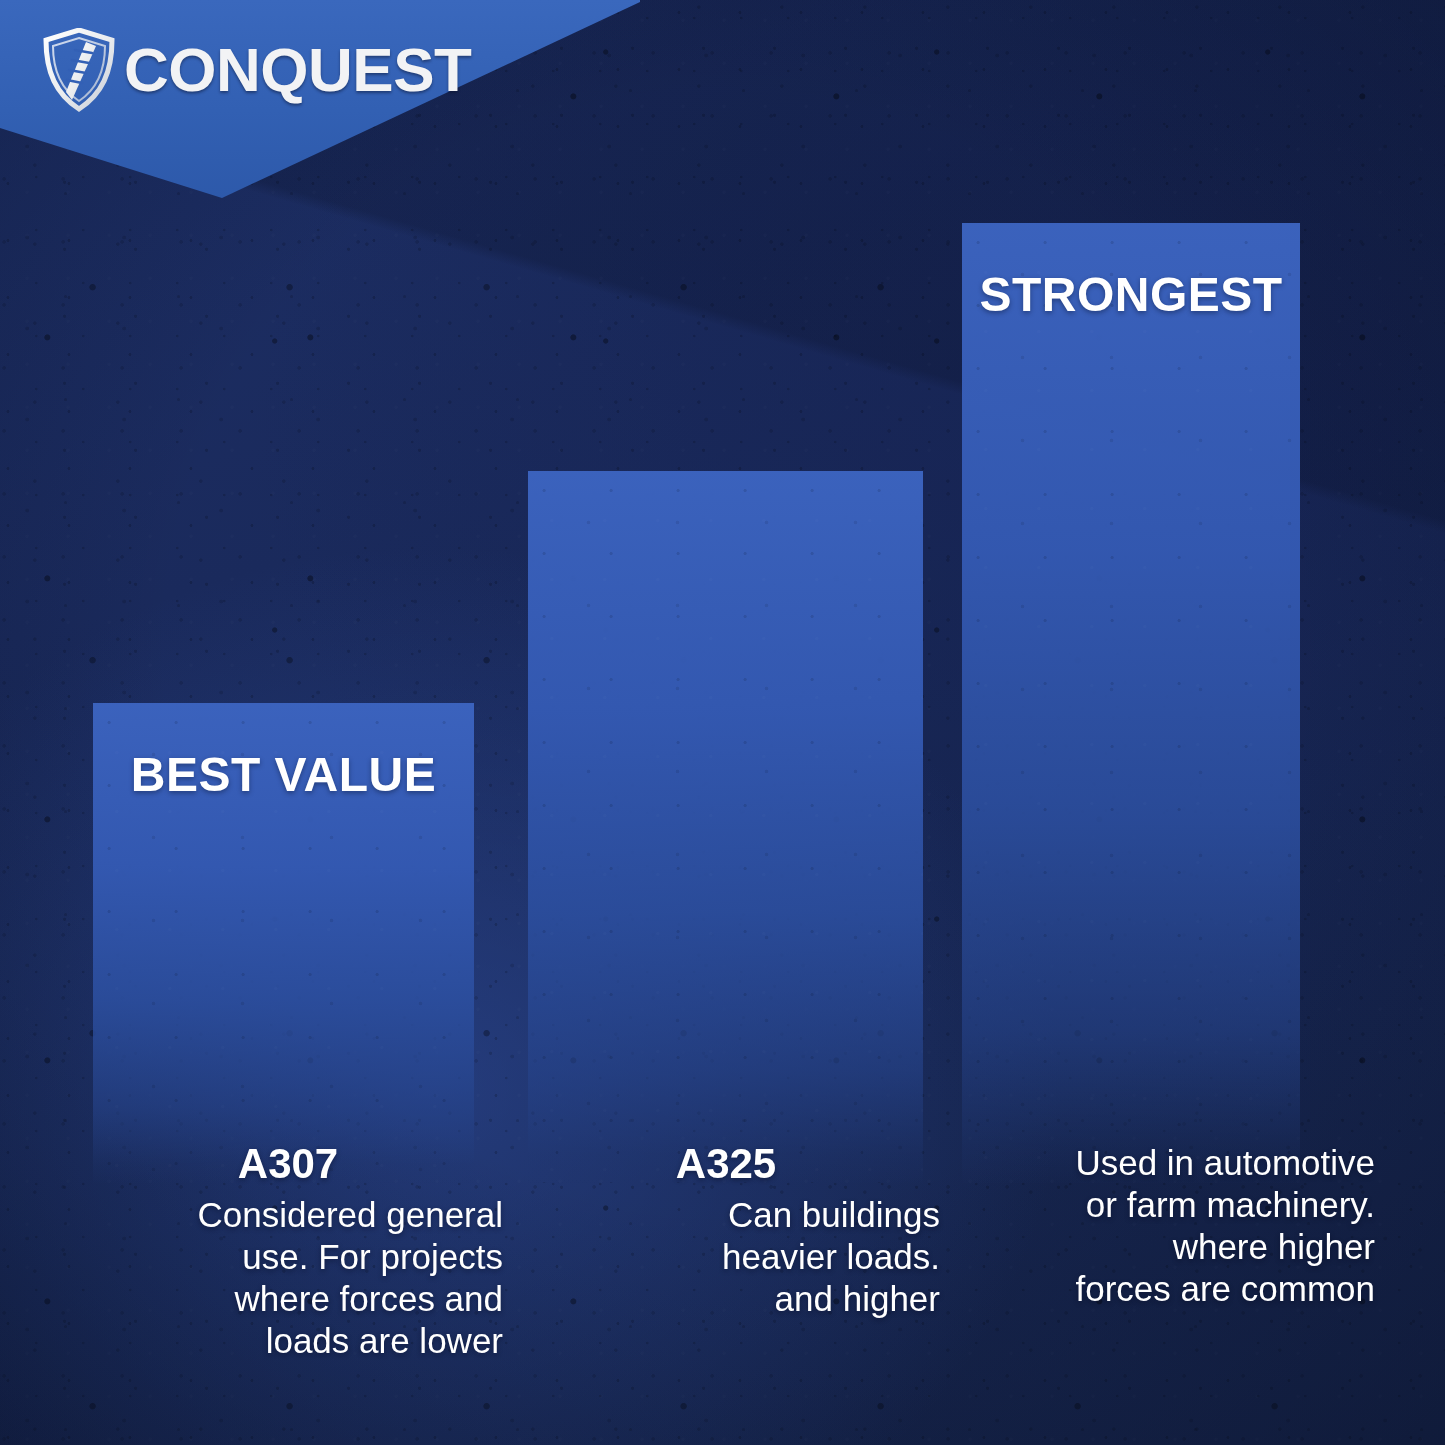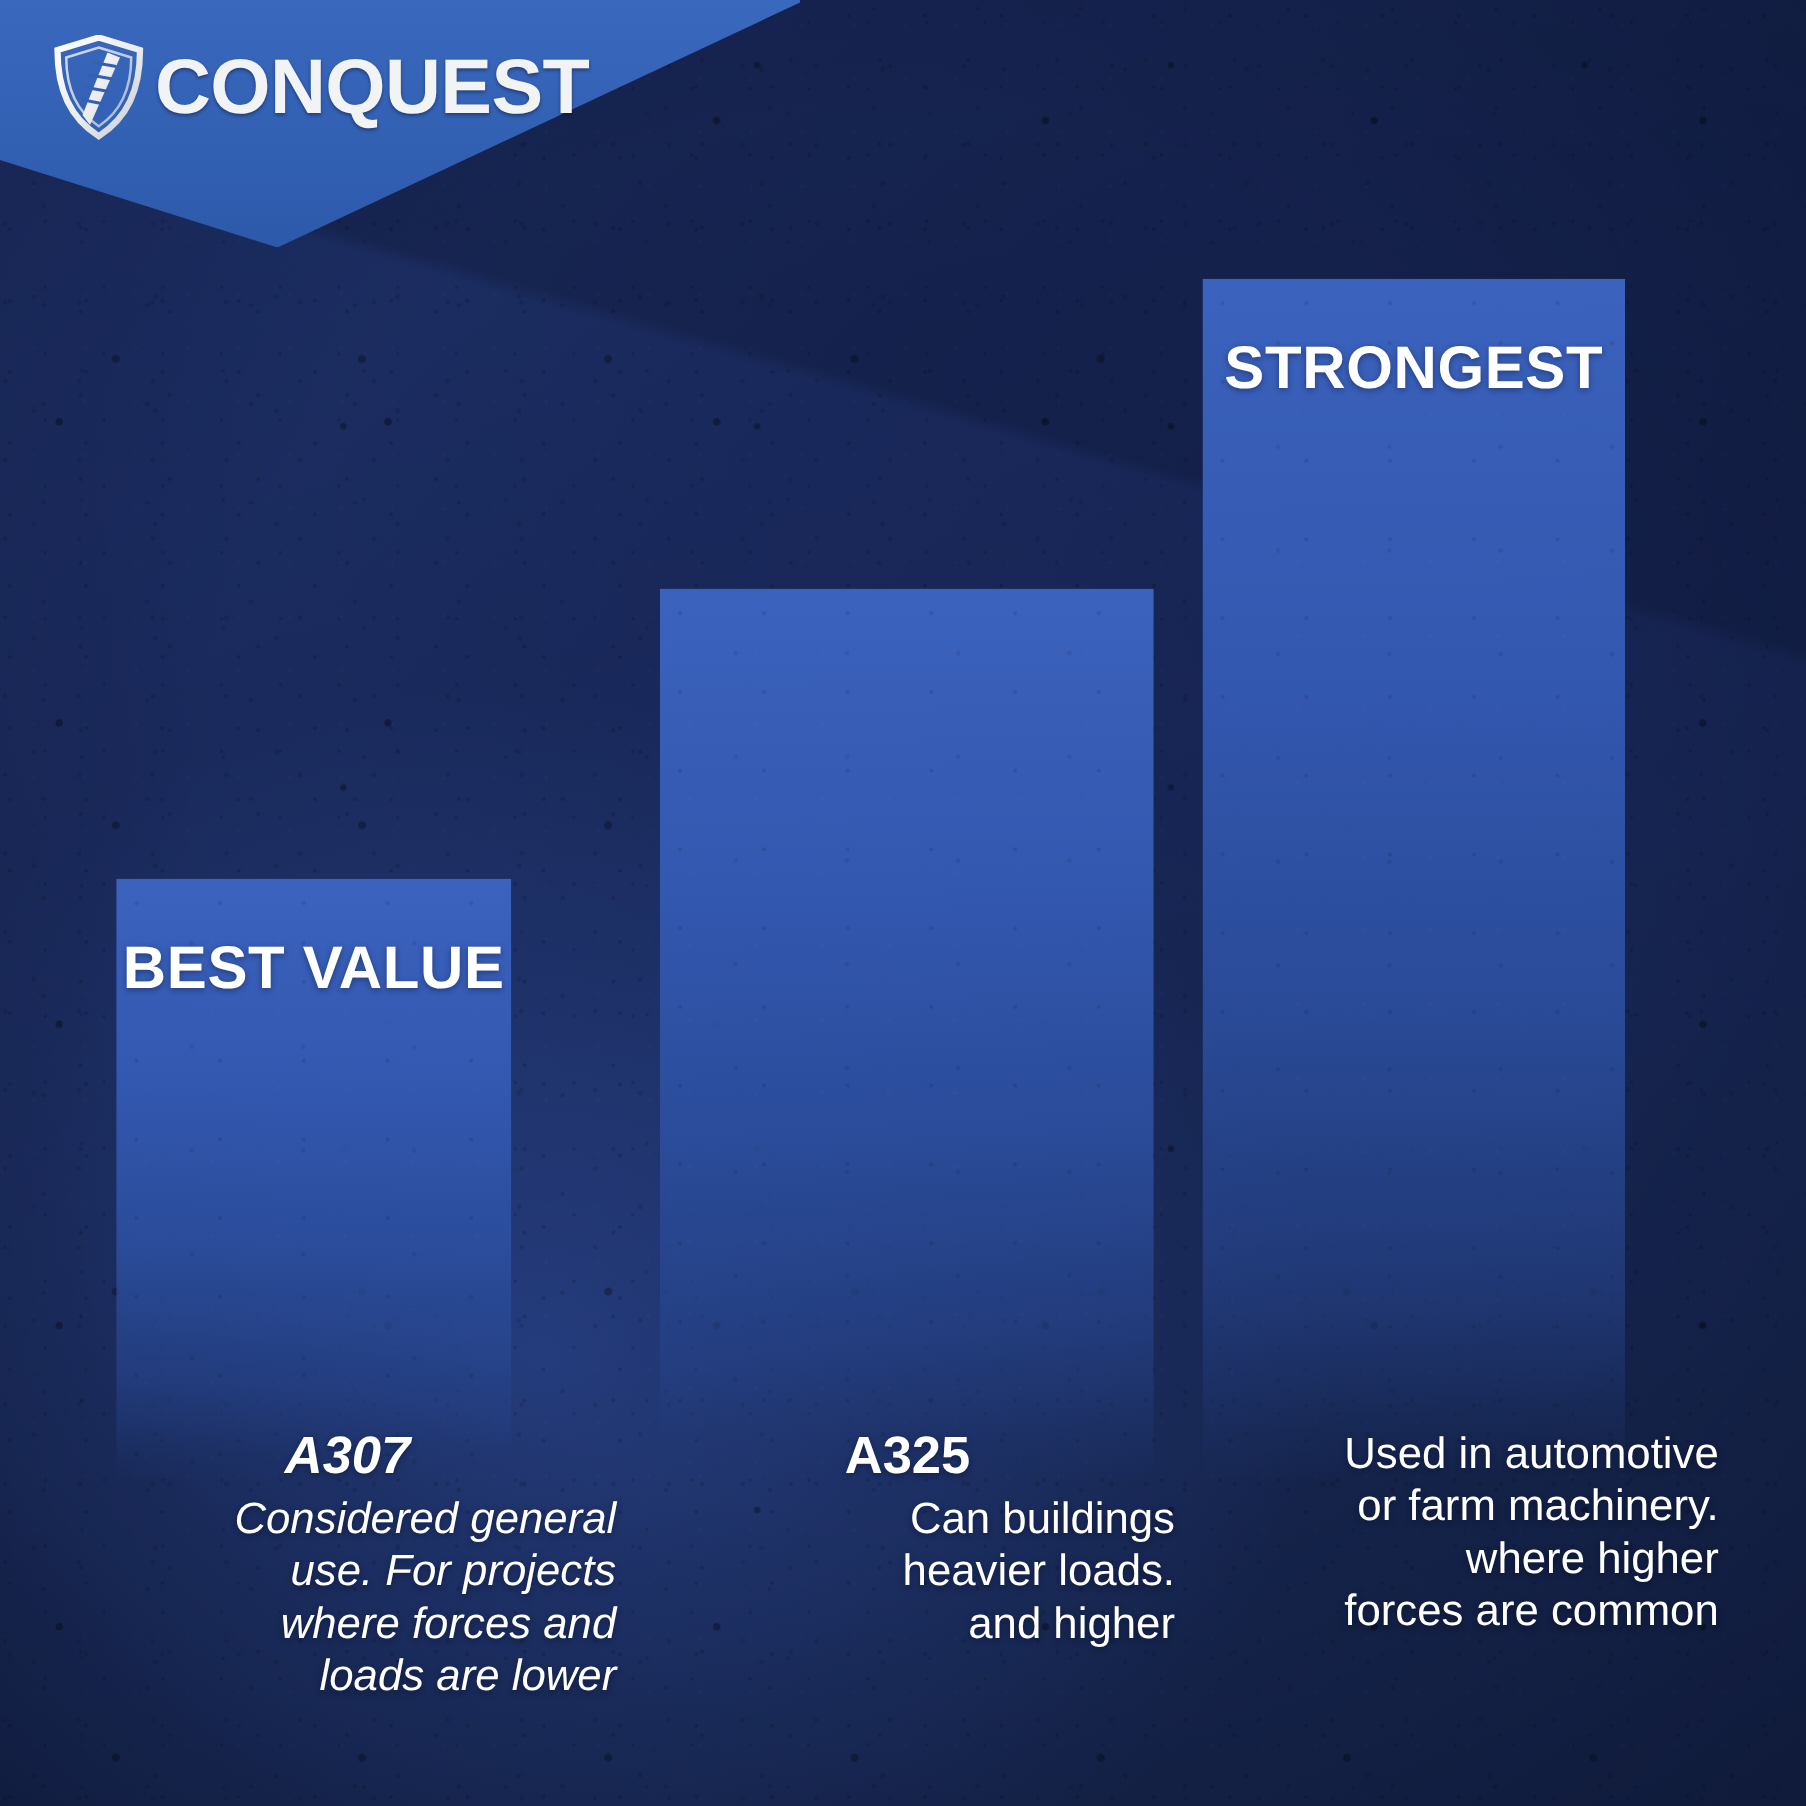--- a/index.html
+++ b/index.html
@@ -190,39 +190,39 @@
       <g stroke="#3360b5" stroke-width="2.6" stroke-linecap="round">
         <line x1="33" y1="22" x2="50" y2="25"></line>
         <line x1="30" y1="32" x2="47" y2="35"></line>
         <line x1="27" y1="42" x2="44" y2="45"></line>
         <line x1="25" y1="52" x2="40" y2="55"></line>
       </g>
     </svg>
     <div class="logo-word">CONQUEST</div>
   </div>
 
-  <div class="bar" style="left:93px; top:703px; width:316px; height:480px;">
+  <div class="bar" style="left:93px; top:703px; width:381px; height:480px;">
     <div class="bar-fill"></div>
     <div class="bar-tex"></div>
     <div class="bar-badge" style="top:48px; font-size:48px;">BEST VALUE</div>
   </div>
 
   <div class="bar" style="left:528px; top:471px; width:395px; height:712px;">
     <div class="bar-fill"></div>
     <div class="bar-tex"></div>
     <div class="bar-badge" style="top:46px; font-size:48px;"></div>
   </div>
 
   <div class="bar" style="left:962px; top:223px; width:338px; height:960px;">
     <div class="bar-fill"></div>
     <div class="bar-tex"></div>
     <div class="bar-badge" style="top:48px; font-size:48px;">STRONGEST</div>
   </div>
 
-  <div class="caption" style="left:63px; top:1142px; width:430px;font-style:italic;">
+  <div class="caption" style="left:73px; top:1142px; width:430px;">
     <p class="caption-title">A307</p>
     <p class="caption-body">Considered general</p>
     <p class="caption-body">use. For projects</p>
     <p class="caption-body">where forces and</p>
     <p class="caption-body">loads are lower</p>
   </div>
 
   <div class="caption" style="left:512px; top:1142px; width:428px;">
     <p class="caption-title">A325</p>
     <p class="caption-body">Can buildings</p>

